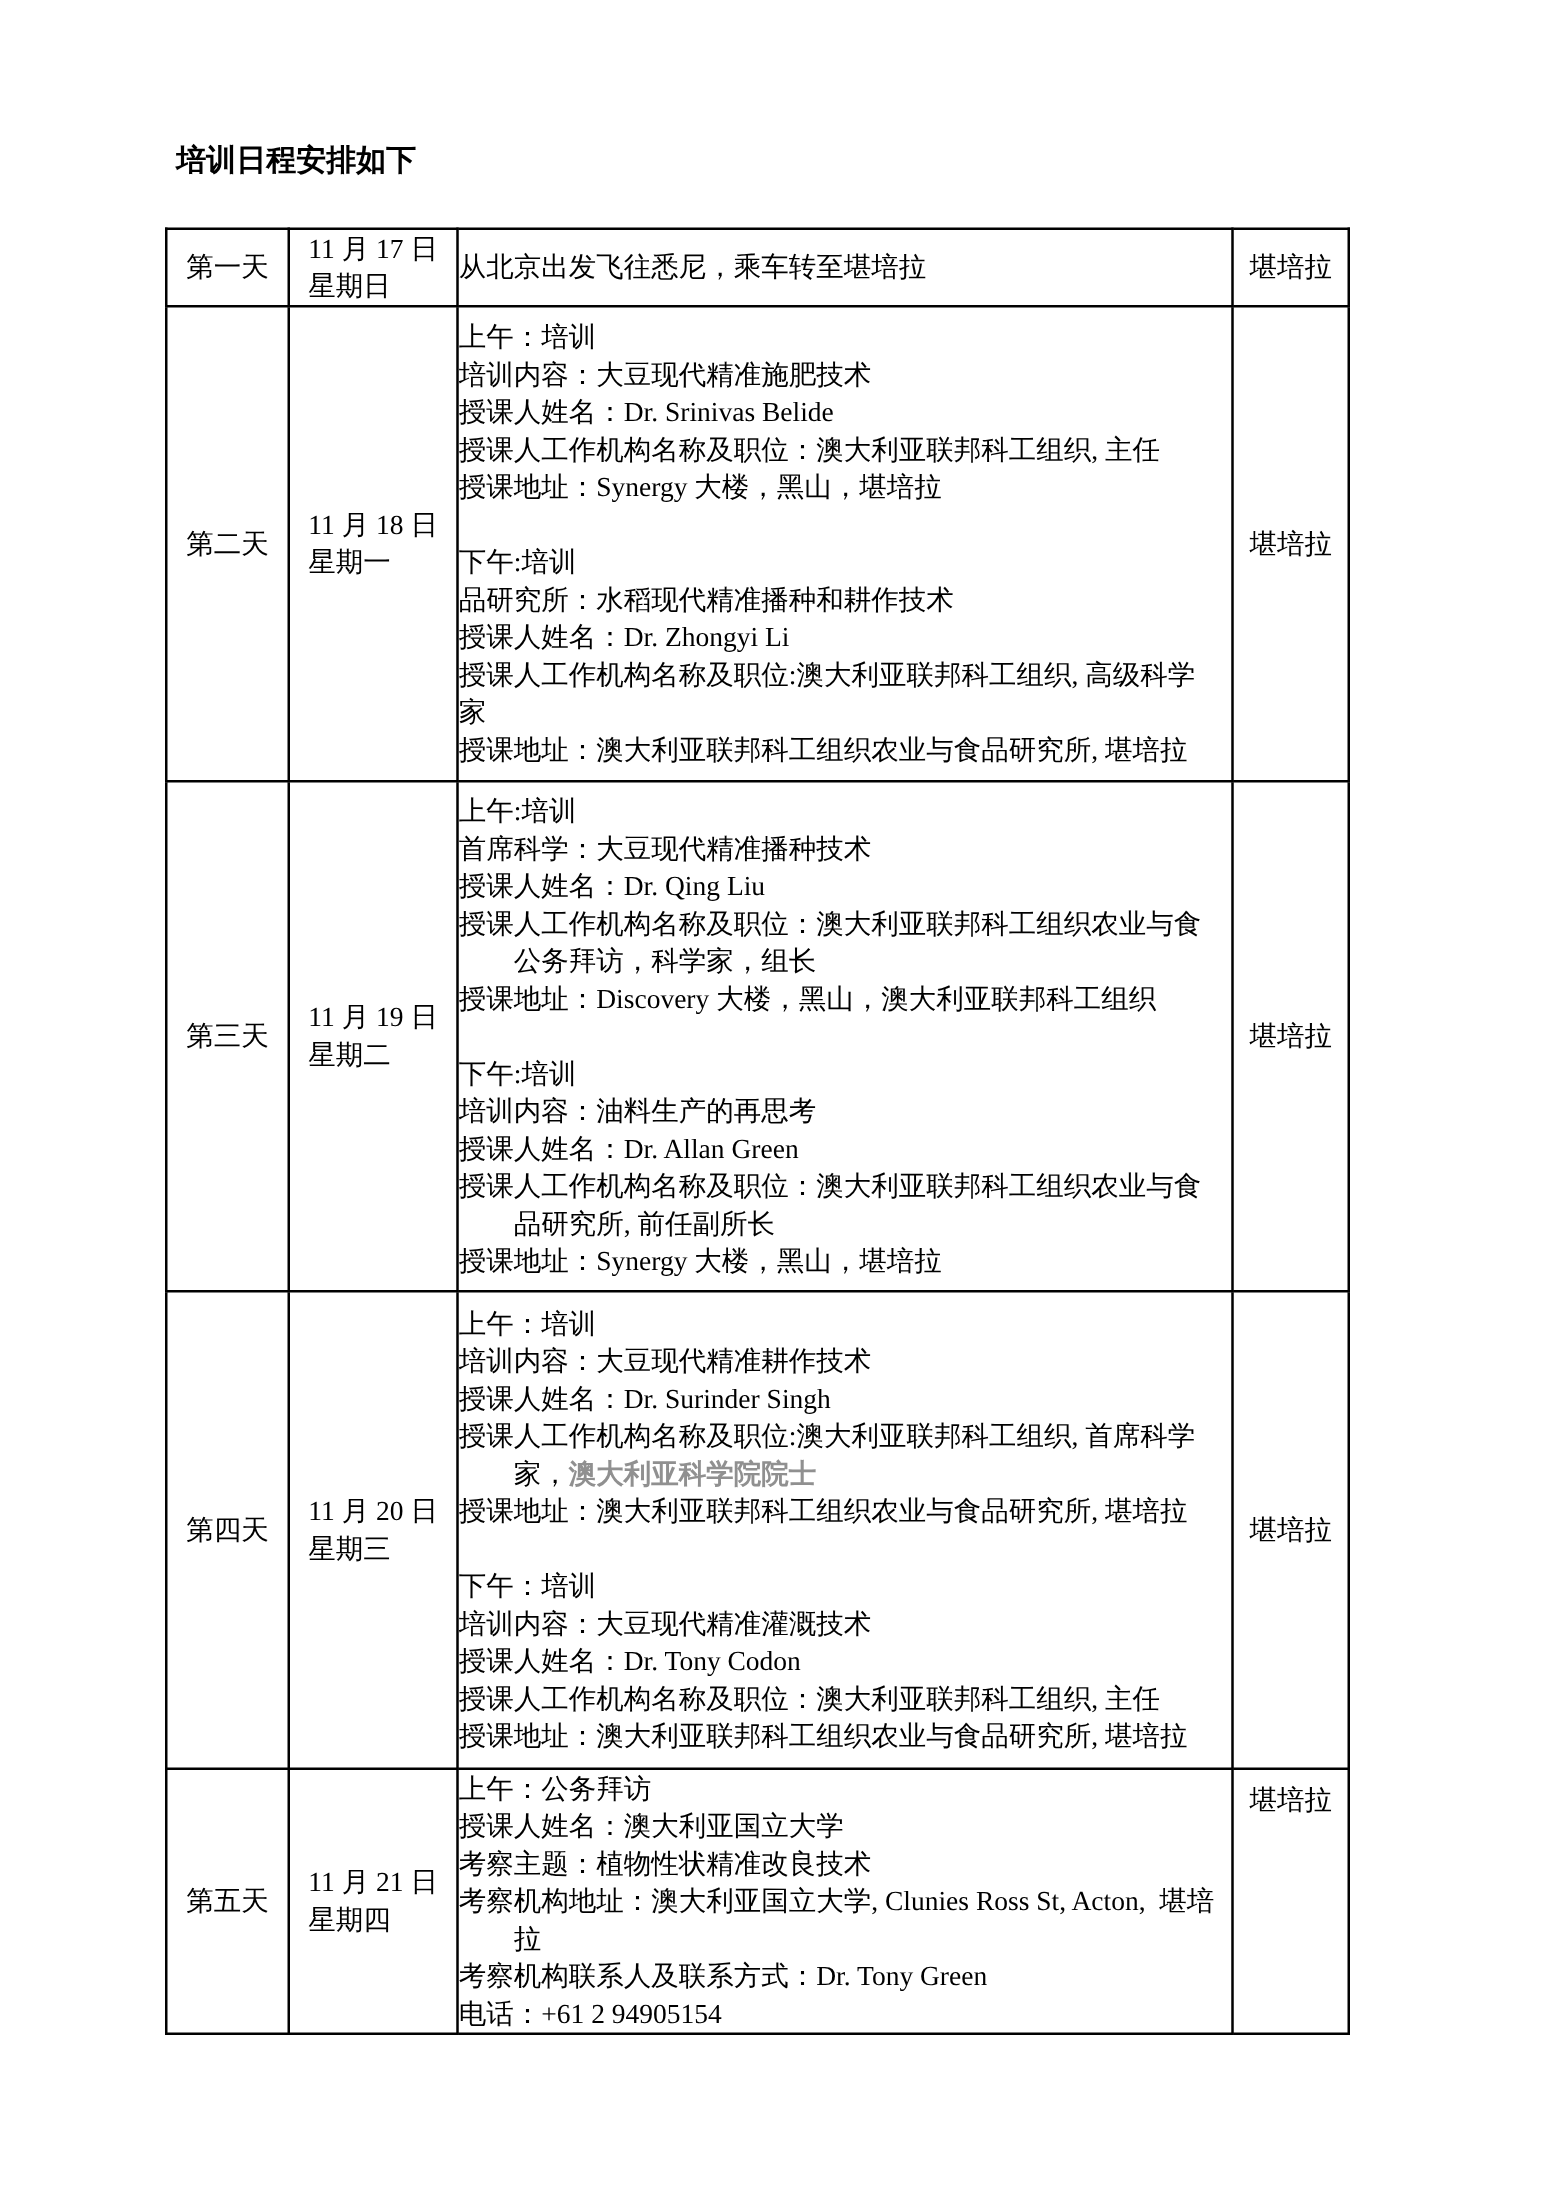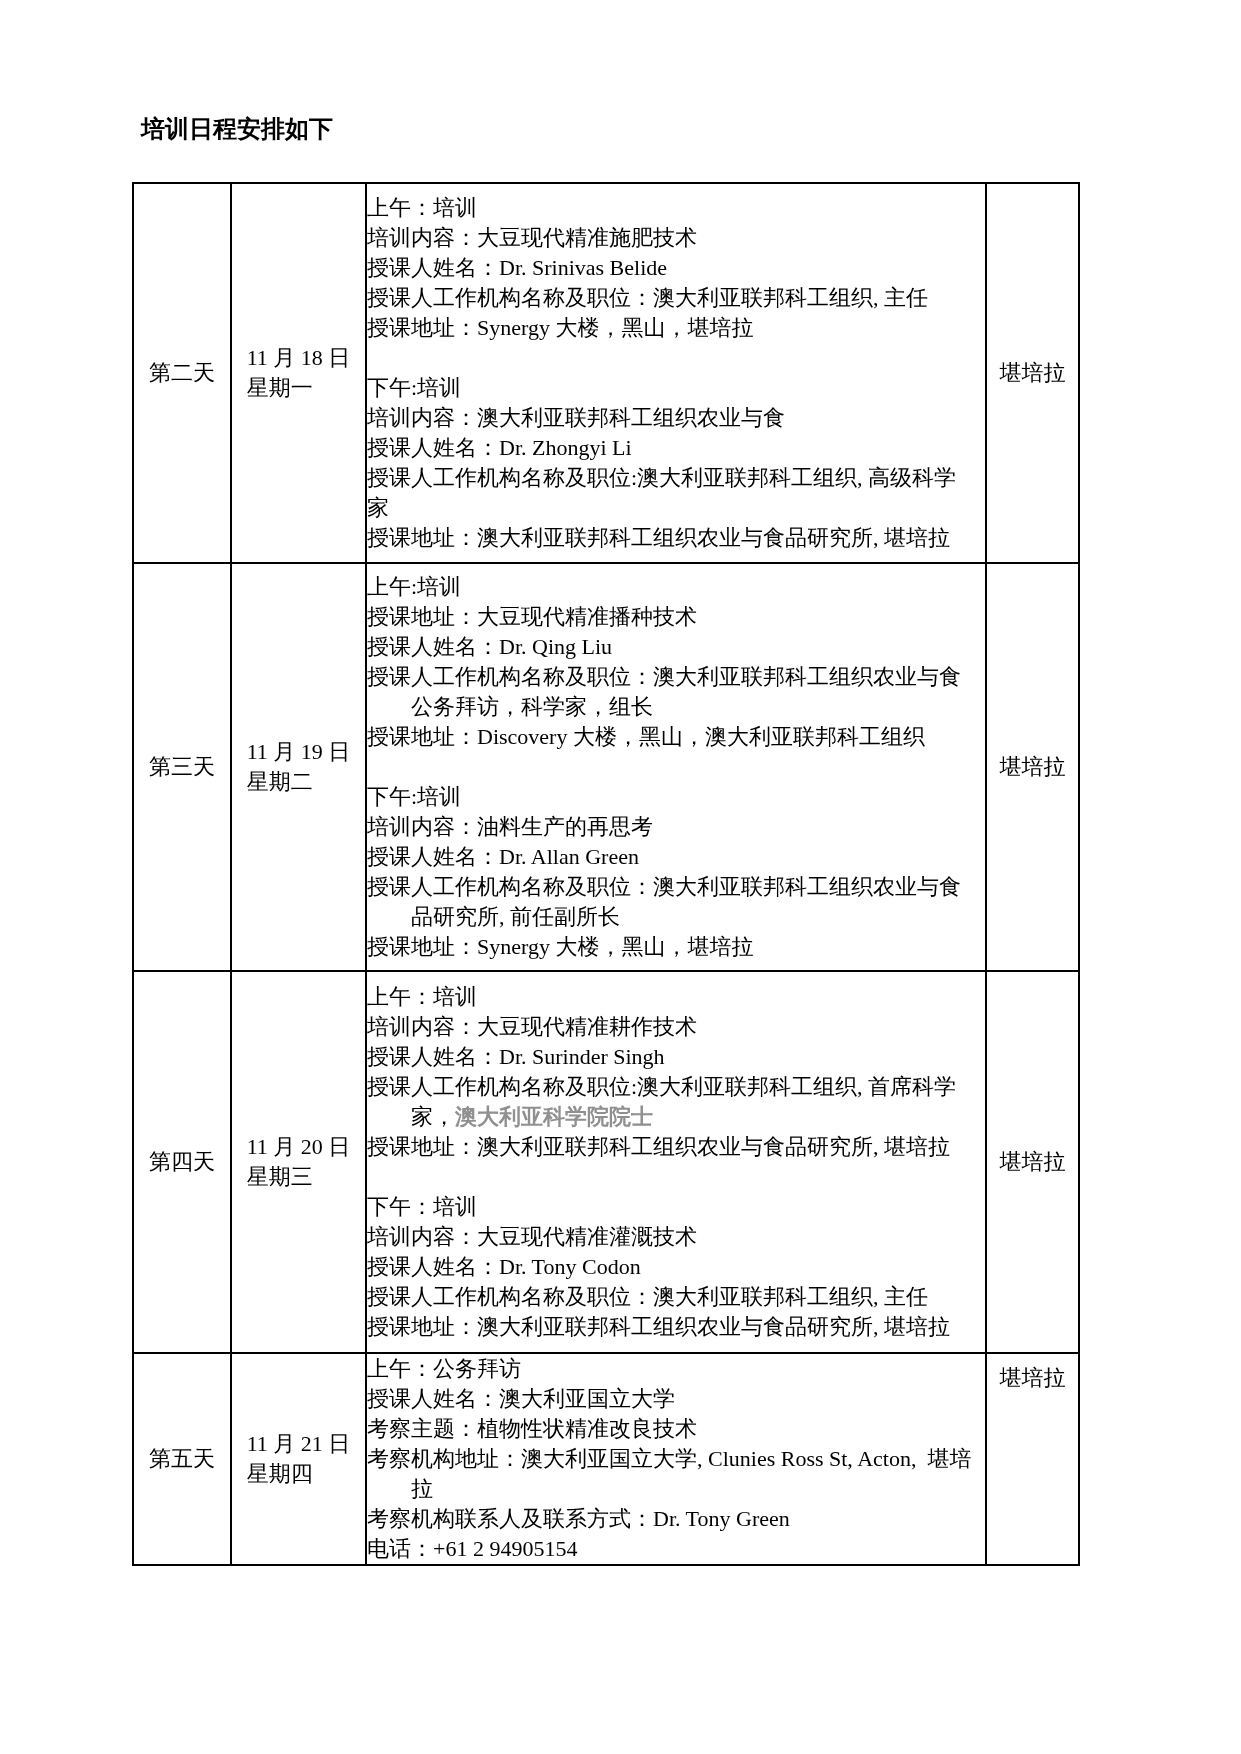--- a/index.html
+++ b/index.html
@@ -79,45 +79,53 @@
   <h1 class="page-title">培训日程安排如下</h1>
 
   <table class="schedule">
     <colgroup>
       <col style="width: 98px;">
       <col style="width: 135px;">
       <col style="width: 620px;">
       <col style="width: 93px;">
     </colgroup>
     <tbody id="schedule-body">
+        <tr style="height: 60px;">
+          <td class="day-cell">第一天</td>
+          <td class="date-cell"><div class="date-block"><div>11 月 17 日</div><div>星期日</div></div></td>
+          <td class="content-cell">
+            <div class="line">从北京出发飞往悉尼，乘车转至堪培拉</div>
+          </td>
+          <td class="loc-cell">堪培拉</td>
+        </tr>
         <tr style="height: 380px;">
           <td class="day-cell">第二天</td>
           <td class="date-cell"><div class="date-block"><div>11 月 18 日</div><div>星期一</div></div></td>
           <td class="content-cell">
             <div class="line">上午：培训</div>
             <div class="line">培训内容：大豆现代精准施肥技术</div>
             <div class="line">授课人姓名：Dr. Srinivas Belide</div>
             <div class="line">授课人工作机构名称及职位：澳大利亚联邦科工组织, 主任</div>
             <div class="line">授课地址：Synergy 大楼，黑山，堪培拉</div>
             <div class="line">&nbsp;</div>
             <div class="line">下午:培训</div>
-            <div class="line">培训内容：澳大利亚联邦科工组织农业与食</div>
+            <div class="line">品研究所：水稻现代精准播种和耕作技术</div>
             <div class="line">授课人姓名：Dr. Zhongyi Li</div>
             <div class="line">授课人工作机构名称及职位:澳大利亚联邦科工组织, 高级科学</div>
             <div class="line">家</div>
             <div class="line">授课地址：澳大利亚联邦科工组织农业与食品研究所, 堪培拉</div>
           </td>
           <td class="loc-cell">堪培拉</td>
         </tr>
         <tr style="height: 408px;">
           <td class="day-cell">第三天</td>
           <td class="date-cell"><div class="date-block"><div>11 月 19 日</div><div>星期二</div></div></td>
           <td class="content-cell">
             <div class="line">上午:培训</div>
-            <div class="line">授课地址：大豆现代精准播种技术</div>
+            <div class="line">首席科学：大豆现代精准播种技术</div>
             <div class="line">授课人姓名：Dr. Qing Liu</div>
             <div class="line">授课人工作机构名称及职位：澳大利亚联邦科工组织农业与食</div>
             <div class="line">　　公务拜访，科学家，组长</div>
             <div class="line">授课地址：Discovery 大楼，黑山，澳大利亚联邦科工组织</div>
             <div class="line">&nbsp;</div>
             <div class="line">下午:培训</div>
             <div class="line">培训内容：油料生产的再思考</div>
             <div class="line">授课人姓名：Dr. Allan Green</div>
             <div class="line">授课人工作机构名称及职位：澳大利亚联邦科工组织农业与食</div>
             <div class="line">　　品研究所, 前任副所长</div>

